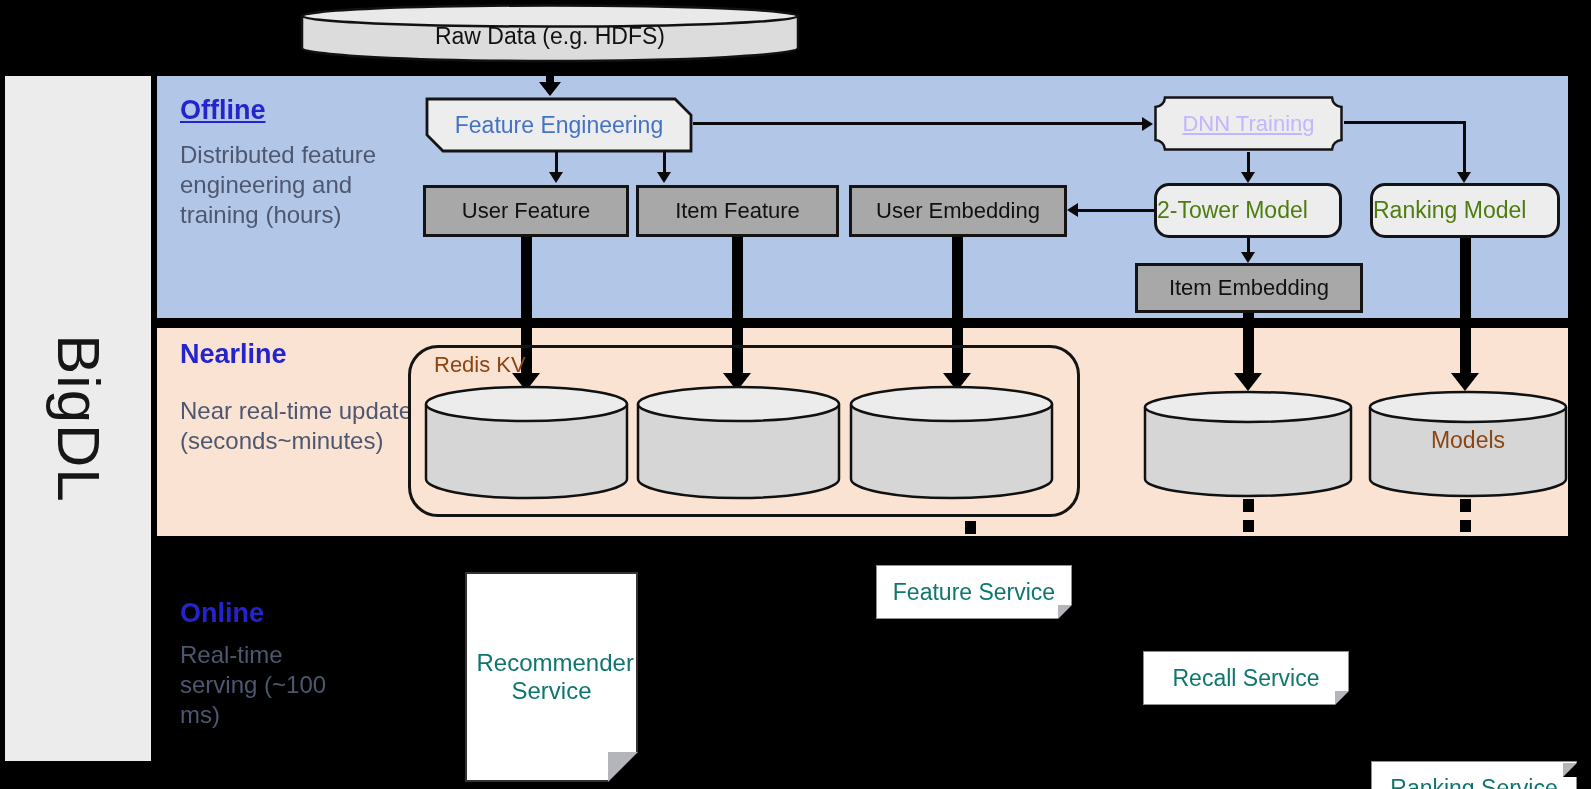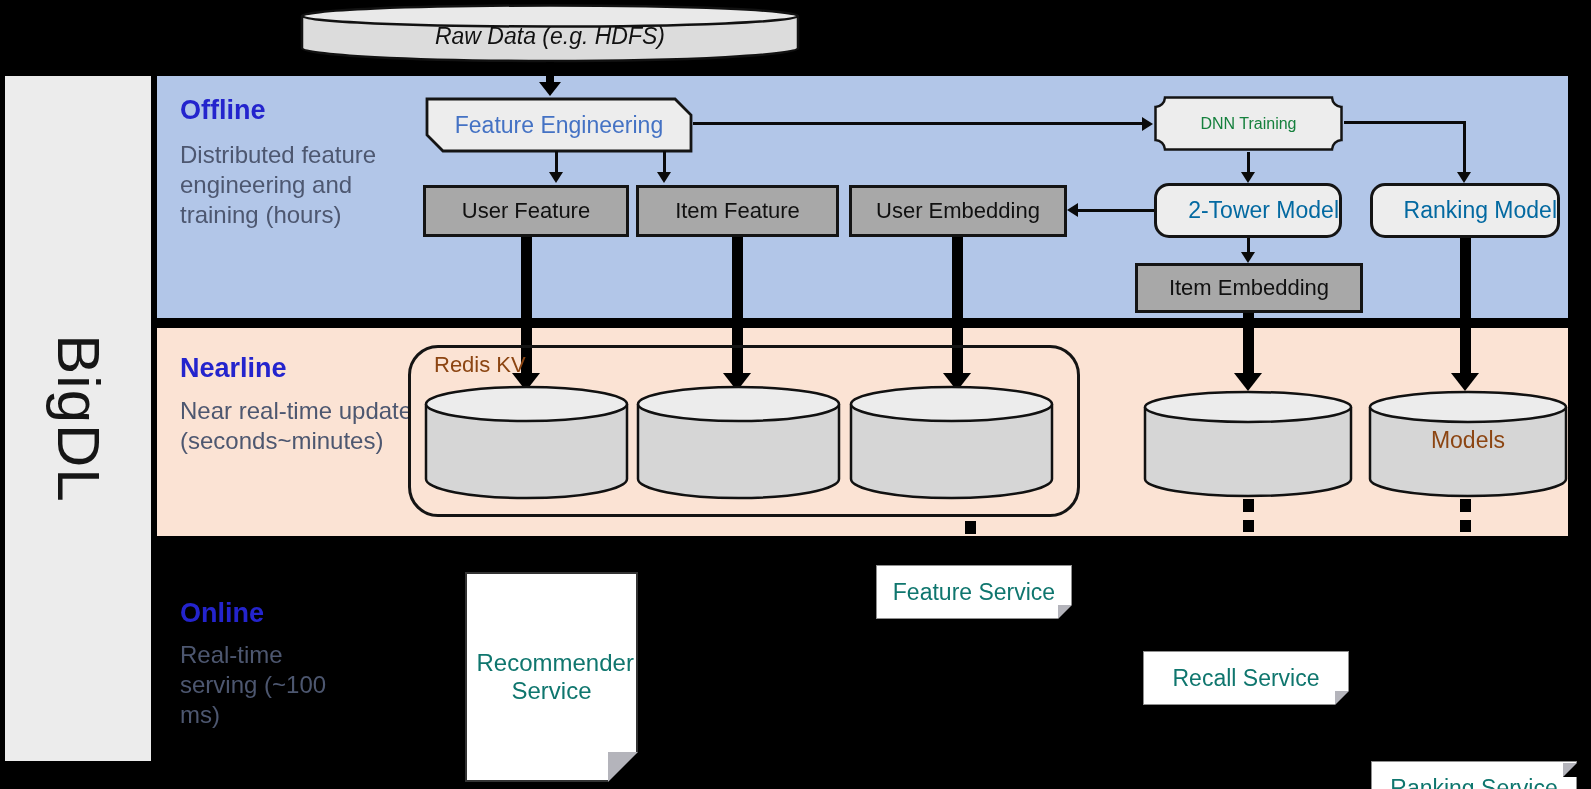--- a/index.html
+++ b/index.html
@@ -12,21 +12,21 @@
   .lane-sub{position:absolute;font-size:24px;line-height:30px;color:#4d5770;}
   .it{}
   
   .sidebar{position:absolute;left:5px;top:76px;width:146px;height:685px;background:#ececec;
            display:flex;align-items:center;justify-content:center;}
   .sidebar-text{font-size:60px;color:#161616;transform:rotate(90deg);white-space:nowrap;letter-spacing:1px;}
   
   .graybox{position:absolute;background:#a8a8a8;border:3px solid #141414;display:flex;
            align-items:center;justify-content:center;font-size:22px;color:#111;box-sizing:border-box;}
   .roundbox{position:absolute;background:#ededed;border:3px solid #141414;border-radius:15px;
-            display:flex;align-items:center;justify-content:flex-end;font-size:23px;color:#0369a1;box-sizing:border-box;}
+            display:flex;align-items:center;justify-content:flex-start;font-size:23px;color:#4d7c0f;box-sizing:border-box;}
   .whitebox{position:absolute;background:#fff;border:1px solid #8f8f8f;display:flex;
             align-items:center;justify-content:center;font-size:23px;color:#0f766e;box-sizing:border-box;}
   .overlabel{position:absolute;display:flex;align-items:center;justify-content:center;text-align:center;}
   .fold{position:absolute;background:linear-gradient(135deg,#b4b4bb 49%,#000 51%);}
   .rediskv{position:absolute;left:408px;top:345px;width:672px;height:172px;border:3px solid #141414;
            border-radius:30px;box-sizing:border-box;}
   .storelabel{color:#8c4512;}
   
   .sv{position:absolute;width:3px;background:#0a0a0a;}
   .sh{position:absolute;height:3px;background:#0a0a0a;}
@@ -47,44 +47,44 @@
   <div class="lane" style="top:328px;height:208px;background:#fbe3d4;"></div>
 
   <div class="sidebar">
     <span class="sidebar-text">BigDL</span>
   </div>
 
   <svg class="abs" style="left:300px;top:3px;" width="500" height="62" viewBox="0 0 500 62">
     <path d="M2,13 L2,45 A248,13 0 0 0 498,45 L498,13" fill="#dcdcdc" stroke="#111" stroke-width="2.5"></path>
     <ellipse cx="250" cy="13" rx="248" ry="10.5" fill="#e9e9e9" stroke="#111" stroke-width="2.5"></ellipse>
   </svg>
-  <div class="overlabel" style="left:300px;top:16px;width:500px;height:40px;font-size:23px;color:#111;font-style:italic;">Raw Data (e.g. HDFS)</div>
-
-  <div class="lane-title" style="left:180px;top:95px;">Offline</div>
+  <div class="overlabel" style="left:300px;top:16px;width:500px;height:40px;font-size:23px;color:#111;">Raw Data (e.g. HDFS)</div>
+
+  <div class="lane-title" style="left:180px;top:95px;text-decoration:underline;">Offline</div>
   <div class="lane-sub" style="left:180px;top:140px;width:205px;">
     <span>Distributed feature engineering and training </span><span class="it">(hours)</span>
   </div>
-  <div class="lane-title" style="left:180px;top:353px;">Nearline</div>
+  <div class="lane-title" style="left:180px;top:339px;">Nearline</div>
   <div class="lane-sub" style="left:180px;top:396px;width:238px;">
     <span>Near real-time update </span><span class="it">(seconds~minutes)</span>
   </div>
   <div class="lane-title" style="left:180px;top:598px;">Online</div>
   <div class="lane-sub" style="left:180px;top:640px;width:165px;">
     <span>Real-time serving </span><span class="it">(~100 ms)</span>
   </div>
 
   <svg class="abs" style="left:425px;top:97px;" width="268" height="56" viewBox="0 0 268 56">
     <path d="M2,2 L250,2 L266,18 L266,54 L18,54 L2,38 Z" fill="#ededed" stroke="#141414" stroke-width="2.8"></path>
   </svg>
   <div class="overlabel" style="left:425px;top:97px;width:268px;height:56px;font-size:23px;color:#4472c4;">Feature Engineering</div>
 
   <svg class="abs" style="left:1153px;top:95px;" width="191" height="57" viewBox="0 0 191 57">
     <path d="M12,2.5 L179,2.5 A10,10 0 0 0 188.5,12 L188.5,45 A10,10 0 0 0 179,54.5 L12,54.5 A10,10 0 0 0 2.5,45 L2.5,12 A10,10 0 0 0 12,2.5 Z" fill="#ededed" stroke="#141414" stroke-width="2.5"></path>
   </svg>
-  <div class="overlabel" style="left:1153px;top:95px;width:191px;height:57px;font-size:16px;color:#15803d;">DNN Training</div>
+  <div class="overlabel" style="left:1153px;top:95px;width:191px;height:57px;font-size:22px;color:#c4b5fd;text-decoration:underline;">DNN Training</div>
 
   <div class="graybox" style="left:423px;top:185px;width:206px;height:52px;">
     <span>User Feature</span>
   </div>
   <div class="graybox" style="left:636px;top:185px;width:203px;height:52px;">
     <span>Item Feature</span>
   </div>
   <div class="graybox" style="left:1135px;top:263px;width:228px;height:50px;">
     <span>Item Embedding</span>
   </div>

